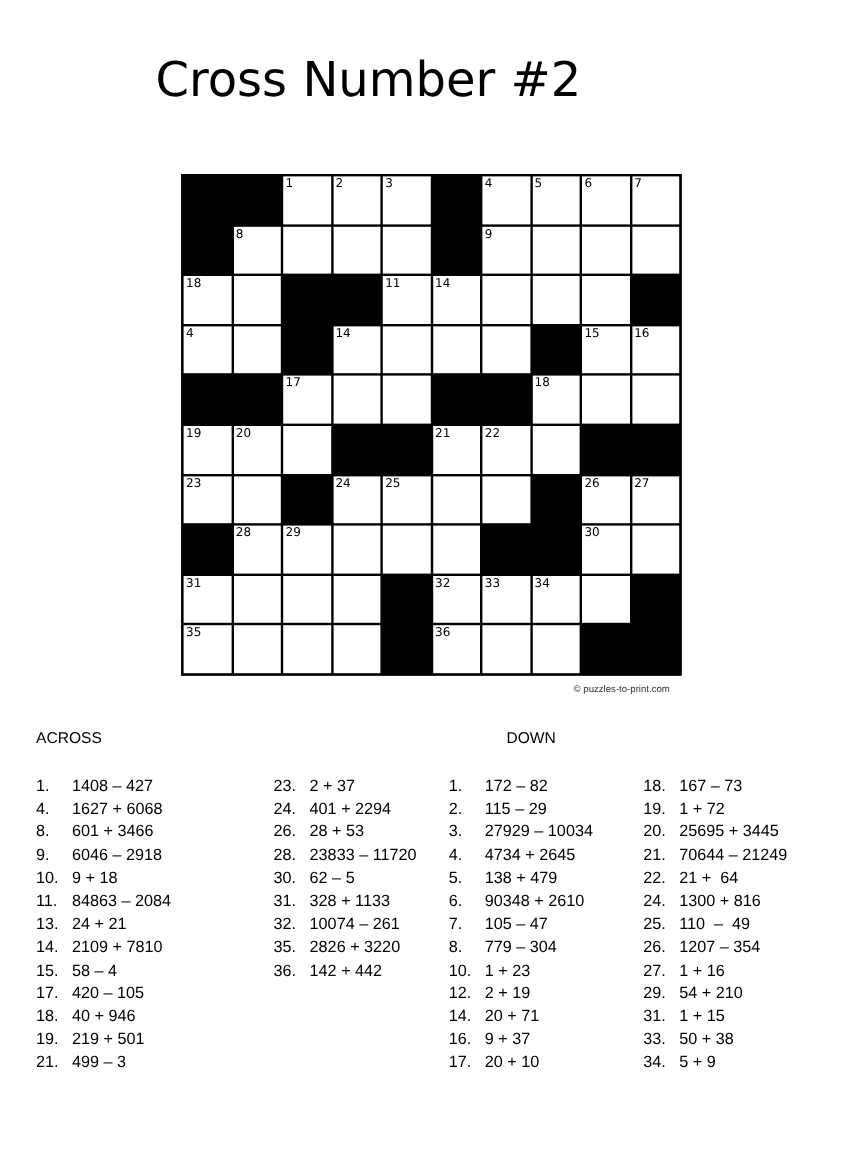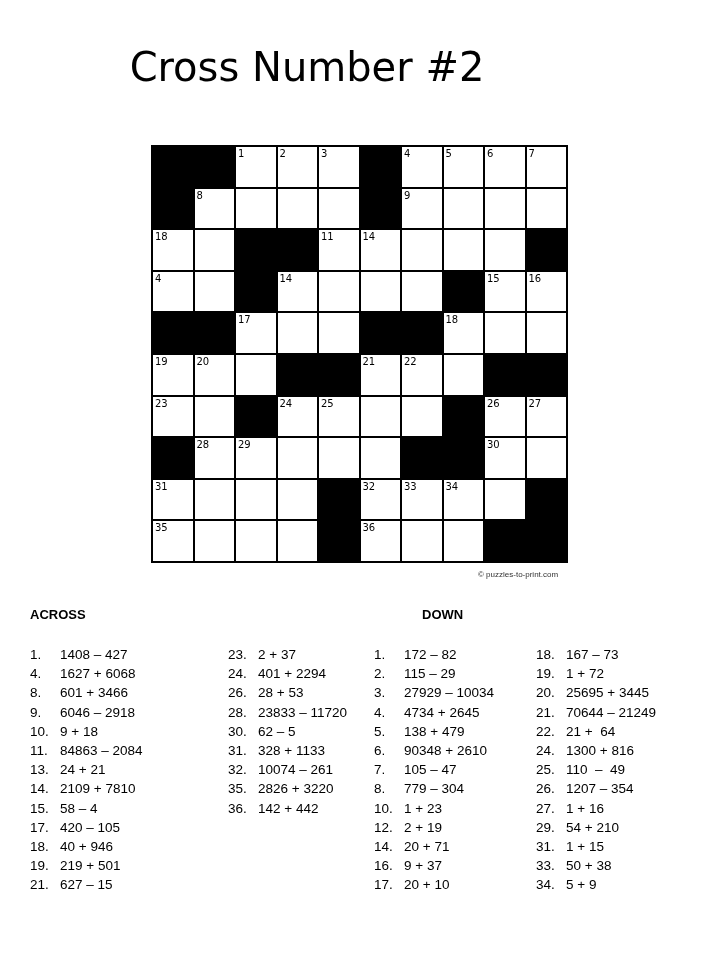--- a/index.html
+++ b/index.html
@@ -3,21 +3,21 @@
 <meta charset="utf-8">
 <style>
   html, body { margin: 0; padding: 0; background: #ffffff; }
   body { width: 720px; height: 960px; position: relative; overflow: hidden; font-family: "DejaVu Sans", "Liberation Sans", sans-serif; color: #000; }
   .title { position: absolute; top: 44px; left: 0; width: 614px; text-align: center; font-size: 40px; font-family: "DejaVu Sans", sans-serif; font-weight: normal; letter-spacing: 0px; }
   .grid { position: absolute; left: 151px; top: 145px; width: 417px; height: 418px; display: grid; grid-template-columns: repeat(10, 1fr); grid-template-rows: repeat(10, 1fr); border: 2px solid #000; box-sizing: border-box; background: #000; gap: 2px; }
   .cell { background: #fff; position: relative; }
   .cell.black { background: #000; }
   .cell .num { position: absolute; left: 2px; top: 2px; font-size: 10px; line-height: 10px; font-family: "DejaVu Sans", sans-serif; }
   .copyright { position: absolute; top: 570px; left: 478px; font-size: 8px; color: #333; font-family: Liberation Sans, sans-serif; }
-  .section-head { position: absolute; top: 607px; font-size: 13px; font-weight: bold; font-family: "Liberation Sans", sans-serif; text-align: right; }
+  .section-head { position: absolute; top: 607px; font-size: 13px; font-weight: normal; font-family: "Liberation Sans", sans-serif; text-align: right; }
   .clue-col { position: absolute; top: 645px; font-size: 13.5px; font-family: "Liberation Sans", sans-serif; }
   .clue { height: 19.2px; line-height: 19.2px; white-space: pre; display: flex; }
   .clue .n { width: 30px; display: inline-block; }
 </style>
 </head>
 <body>
 
 <div class="title">Cross Number #2</div>
 
 <div class="grid" id="grid">
@@ -206,21 +206,21 @@
     <div class="clue"><span class="n">8.</span><span>601 + 3466</span></div>
     <div class="clue"><span class="n">9.</span><span>6046 – 2918</span></div>
     <div class="clue"><span class="n">10.</span><span>9 + 18</span></div>
     <div class="clue"><span class="n">11.</span><span>84863 – 2084</span></div>
     <div class="clue"><span class="n">13.</span><span>24 + 21</span></div>
     <div class="clue"><span class="n">14.</span><span>2109 + 7810</span></div>
     <div class="clue"><span class="n">15.</span><span>58 – 4</span></div>
     <div class="clue"><span class="n">17.</span><span>420 – 105</span></div>
     <div class="clue"><span class="n">18.</span><span>40 + 946</span></div>
     <div class="clue"><span class="n">19.</span><span>219 + 501</span></div>
-    <div class="clue"><span class="n">21.</span><span>627 – 15</span></div>
+    <div class="clue"><span class="n">21.</span><span>499 – 3</span></div>
   </div>
 <div class="clue-col" style="left:228px;" id="across-col2">
     <div class="clue"><span class="n">23.</span><span>2 + 37</span></div>
     <div class="clue"><span class="n">24.</span><span>401 + 2294</span></div>
     <div class="clue"><span class="n">26.</span><span>28 + 53</span></div>
     <div class="clue"><span class="n">28.</span><span>23833 – 11720</span></div>
     <div class="clue"><span class="n">30.</span><span>62 – 5</span></div>
     <div class="clue"><span class="n">31.</span><span>328 + 1133</span></div>
     <div class="clue"><span class="n">32.</span><span>10074 – 261</span></div>
     <div class="clue"><span class="n">35.</span><span>2826 + 3220</span></div>

